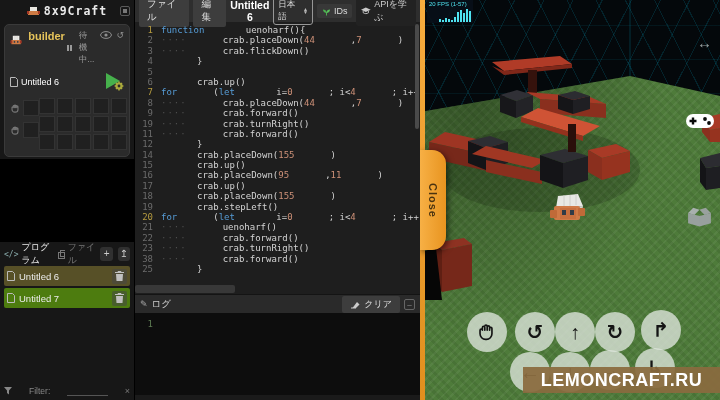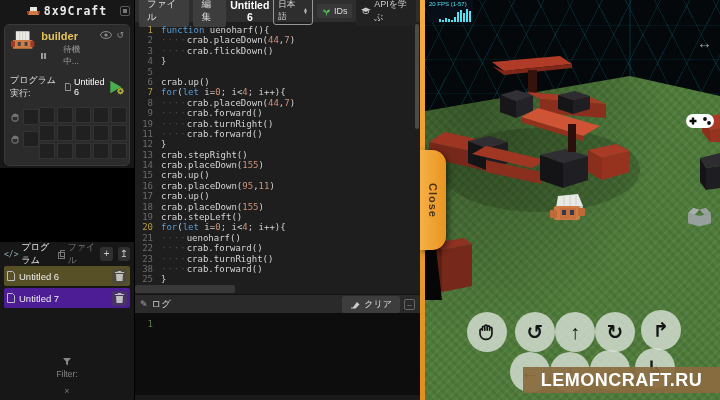--- a/index.html
+++ b/index.html
@@ -9,23 +9,23 @@
 
   
   .sidebar { width:135px; background:#171717; display:flex; flex-direction:column; position:relative; border-right:1px solid #000; }
   .logo-bar { height:22px; display:flex; align-items:center; justify-content:center; gap:4px; position:relative; flex-shrink:0; }
   .logo-text { color:#e9e9e9; font-family:"DejaVu Sans Mono",monospace; font-weight:bold; font-size:11.5px; letter-spacing:1px; }
   .collapse-btn { position:absolute; right:4px; top:6px; width:10px; height:10px; border:1px solid #5a5a5a; border-radius:2px; }
   .collapse-btn::after { content:""; position:absolute; left:2px; bottom:2px; width:4px; height:4px; background:#777; }
 
   .builder-card { margin:2px 4px 0 4px; background:#2b2b2b; border:1px solid #3a3a3a; border-radius:5px; padding:5px 5px 6px 5px; flex-shrink:0; }
   .b-row1 { display:flex; gap:6px; align-items:flex-start; }
-  .b-names { display:flex; flex-direction:column; gap:2px; }
+  .b-names { display:flex; flex-direction:row; gap:2px; }
   .b-name { color:#e5c35a; font-size:11px; font-weight:bold; }
-  .b-status { color:#999; font-size:8.5px; display:flex; align-items:center; gap:17px; }
+  .b-status { color:#999; font-size:8.5px; display:flex; align-items:center; gap:7px; }
   .pause-ic { display:inline-flex; gap:1px; }
   .pause-ic i { width:2px; height:6px; background:#9a9a9a; display:block; }
   .b-top-icons { margin-left:auto; display:flex; gap:4px; align-items:center; color:#8f8f8f; font-size:9px; }
   .run-row { display:flex; align-items:center; gap:3px; margin-top:6px; color:#ddd; font-size:9px; }
   .run-file { color:#fff; }
   .play-btn { margin-left:auto; }
   .inventory { display:flex; margin-top:7px; }
   .inv-left { display:flex; flex-direction:column; gap:6px; padding-top:2px; }
   .inv-left-row { display:flex; align-items:center; gap:2px; }
   .slot { width:16px; height:16px; background:#202020; border:1px solid #333; }
@@ -34,42 +34,42 @@
   .preview { flex:1; background:#000; margin:2px 0 0 0; }
 
   .files-panel { height:158px; flex-shrink:0; padding:3px 4px 4px 4px; display:flex; flex-direction:column; background:#171717; }
   .files-tabs { display:flex; align-items:center; gap:5px; height:18px; font-size:9px; flex-shrink:0; }
   .ftab { display:flex; align-items:center; gap:3px; }
   .ftab.active { color:#e8e8e8; } .ftab.inactive { color:#777; }
   .code-glyph { font-family:"DejaVu Sans Mono",monospace; font-size:8px; color:#8aa; }
   .sq-btn { width:16px; height:14px; background:#303030; border-radius:3px; color:#ccc; font-size:10px; line-height:13px; text-align:center; }
   .sq-btn.first { margin-left:auto; }
   .file-list { margin-top:3px; }
-  .file-item { display:flex; align-items:center; gap:4px; height:20px; background:#4c1d95; border-radius:2px; margin-bottom:2px; padding:0 3px; font-size:9.5px; color:#ececec; }
+  .file-item { display:flex; align-items:center; gap:4px; height:20px; background:#4d7c0f; border-radius:2px; margin-bottom:2px; padding:0 3px; font-size:9.5px; color:#ececec; }
   .file-item.selected { background:#575027; }
   .trash-btn { margin-left:auto; width:15px; height:15px; border-radius:2px; background:rgba(70,70,70,.55); display:flex; align-items:center; justify-content:center; }
-  .filter-row { margin-top:auto; display:flex; align-items:center; gap:3px; font-size:8.5px; color:#888;flex-direction:column; }
+  .filter-row { margin-top:auto; display:flex; align-items:center; gap:17px; font-size:8.5px; color:#888; }
   .filter-line { flex:1; border-bottom:1px solid #555; height:9px; }
   .filter-x { color:#777; font-size:9px; }
 
   
   .editor { width:285px; display:flex; flex-direction:column; background:#1e1e1e; position:relative; }
   .ed-header { height:22px; background:#2e2e2e; display:flex; align-items:center; gap:4px; padding:0 4px; flex-shrink:0; }
   .menu-btn { background:#3d3d3d; color:#ddd; font-size:9.5px; padding:3px 8px; border-radius:2px; }
   .ed-title { flex:1; text-align:center; color:#fff; font-weight:bold; font-size:10.5px; }
   .lang-select { border:1px solid #979797; border-radius:3px; color:#ddd; padding:1px 4px; font-size:8.5px; display:flex; align-items:center; gap:3px; }
   .spin { display:inline-flex; flex-direction:column; font-size:5px; line-height:3.5px; color:#bbb; }
   .ids-btn { display:flex; align-items:center; gap:3px; color:#ddd; background:#383838; padding:2px 5px; border-radius:2px; font-size:9px; }
   .api-btn { display:flex; align-items:center; gap:3px; color:#ccc; background:#222; padding:2px 5px; border-radius:2px; font-size:9px; }
 
   .code-area { flex:1; position:relative; overflow:hidden; font-family:"DejaVu Sans Mono",monospace; font-size:9px; line-height:10.4px; padding-top:3px; }
   .code-line { display:flex; height:10.4px; white-space:pre; }
   .ln { width:26px; text-align:right; padding-right:8px; color:#6b6b6b; flex-shrink:0; }
   .ln.gold { color:#b49a3f; }
-  .tok-kw { color:#569cd6; } .tok-pl { color:#d4d4d4; } .tok-nu { color:#ce9178;text-align:center; }
+  .tok-kw { color:#569cd6; } .tok-pl { color:#d4d4d4;padding-left:36px; } .tok-nu { color:#ce9178;text-align:center; }
   .tok-ws { color:#4d4d4d; letter-spacing:1px; }
   .vsb { position:absolute; right:1px; top:2px; width:4px; height:105px; background:#4a4a4a; border-radius:2px; }
   .hsb { position:absolute; left:0; bottom:1px; width:100px; height:8px; background:#383838; border-radius:2px; }
 
   .log-panel { height:106px; display:flex; flex-direction:column; flex-shrink:0; border-top:1px solid #141414; }
   .log-header { height:18px; background:#2a2a2a; display:flex; align-items:center; gap:4px; padding:0 5px; color:#ccc; font-size:9.5px; flex-shrink:0; }
   .pencil { color:#aaa; font-size:9px; }
   .clear-btn { margin-left:auto; background:#3d3d3d; color:#ddd; padding:2px 8px; border-radius:2px; display:flex; align-items:center; gap:4px; font-size:9px; }
   .log-collapse { width:11px; height:11px; border:1px solid #666; border-radius:2px; color:#999; font-size:8px; line-height:9px; text-align:center; }
   .log-body { flex:1; background:#0d0d0d; font-family:"DejaVu Sans Mono",monospace; font-size:9px; padding-top:6px; }
@@ -161,21 +161,20 @@
         </div>
         <span class="b-top-icons">
           <svg width="12" height="8" viewBox="0 0 12 8">
               <ellipse cx="6" cy="4" rx="5.4" ry="3.4" fill="none" stroke="#8f8f8f"></ellipse>
               <circle cx="6" cy="4" r="1.6" fill="#8f8f8f"></circle>
             </svg>
           <span>↺</span>
         </span>
       </div>
       <div class="run-row">
-        <span>プログラム実行:</span>
         <svg width="8" height="10" viewBox="0 0 8 10">
             <path d="M.5.5h5l2 2v7h-7z" fill="none" stroke="#b9b9b9"></path>
           </svg>
         <span class="run-file">Untitled 6</span>
         <svg class="play-btn" width="21" height="19" viewBox="0 0 21 19">
           <polygon points="3,1 17,9 3,17" fill="#46b14c"></polygon>
           <circle cx="16" cy="14" r="3.6" fill="#aaa93c"></circle>
           <path d="M16 9.6v8.8M11.6 14h8.8M13 11l6 6M19 11l-6 6" stroke="#aaa93c" stroke-width="1.6"></path>
           <circle cx="16" cy="14" r="1.4" fill="#2b2b2b"></circle>
         </svg>
@@ -305,21 +304,20 @@
         <div class="code-line"><span class="ln">3</span><span class="tok-ws">····</span><span class="tok-pl">crab.flickDown()</span></div>
         <div class="code-line"><span class="ln">4</span><span class="tok-pl">}</span></div>
         <div class="code-line"><span class="ln">5</span></div>
         <div class="code-line"><span class="ln">6</span><span class="tok-pl">crab.up()</span></div>
         <div class="code-line"><span class="ln gold">7</span><span class="tok-kw">for</span><span class="tok-pl">(</span><span class="tok-kw">let</span><span class="tok-pl"> i=</span><span class="tok-nu">0</span><span class="tok-pl">; i&lt;</span><span class="tok-nu">4</span><span class="tok-pl">; i++){</span></div>
         <div class="code-line"><span class="ln">8</span><span class="tok-ws">····</span><span class="tok-pl">crab.placeDown(</span><span class="tok-nu">44</span><span class="tok-pl">,</span><span class="tok-nu">7</span><span class="tok-pl">)</span></div>
         <div class="code-line"><span class="ln">9</span><span class="tok-ws">····</span><span class="tok-pl">crab.forward()</span></div>
         <div class="code-line"><span class="ln">19</span><span class="tok-ws">····</span><span class="tok-pl">crab.turnRight()</span></div>
         <div class="code-line"><span class="ln">11</span><span class="tok-ws">····</span><span class="tok-pl">crab.forward()</span></div>
         <div class="code-line"><span class="ln">12</span><span class="tok-pl">}</span></div>
-        <div class="code-line"><span class="ln">13</span><span class="tok-pl">crab.stepRight()</span></div>
         <div class="code-line"><span class="ln">14</span><span class="tok-pl">crab.placeDown(</span><span class="tok-nu">155</span><span class="tok-pl">)</span></div>
         <div class="code-line"><span class="ln">15</span><span class="tok-pl">crab.up()</span></div>
         <div class="code-line"><span class="ln">16</span><span class="tok-pl">crab.placeDown(</span><span class="tok-nu">95</span><span class="tok-pl">,</span><span class="tok-nu">11</span><span class="tok-pl">)</span></div>
         <div class="code-line"><span class="ln">17</span><span class="tok-pl">crab.up()</span></div>
         <div class="code-line"><span class="ln">18</span><span class="tok-pl">crab.placeDown(</span><span class="tok-nu">155</span><span class="tok-pl">)</span></div>
         <div class="code-line"><span class="ln">19</span><span class="tok-pl">crab.stepLeft()</span></div>
         <div class="code-line"><span class="ln gold">20</span><span class="tok-kw">for</span><span class="tok-pl">(</span><span class="tok-kw">let</span><span class="tok-pl"> i=</span><span class="tok-nu">0</span><span class="tok-pl">; i&lt;</span><span class="tok-nu">4</span><span class="tok-pl">; i++){</span></div>
         <div class="code-line"><span class="ln">21</span><span class="tok-ws">····</span><span class="tok-pl">uenoharf()</span></div>
         <div class="code-line"><span class="ln">22</span><span class="tok-ws">····</span><span class="tok-pl">crab.forward()</span></div>
         <div class="code-line"><span class="ln">23</span><span class="tok-ws">····</span><span class="tok-pl">crab.turnRight()</span></div>

